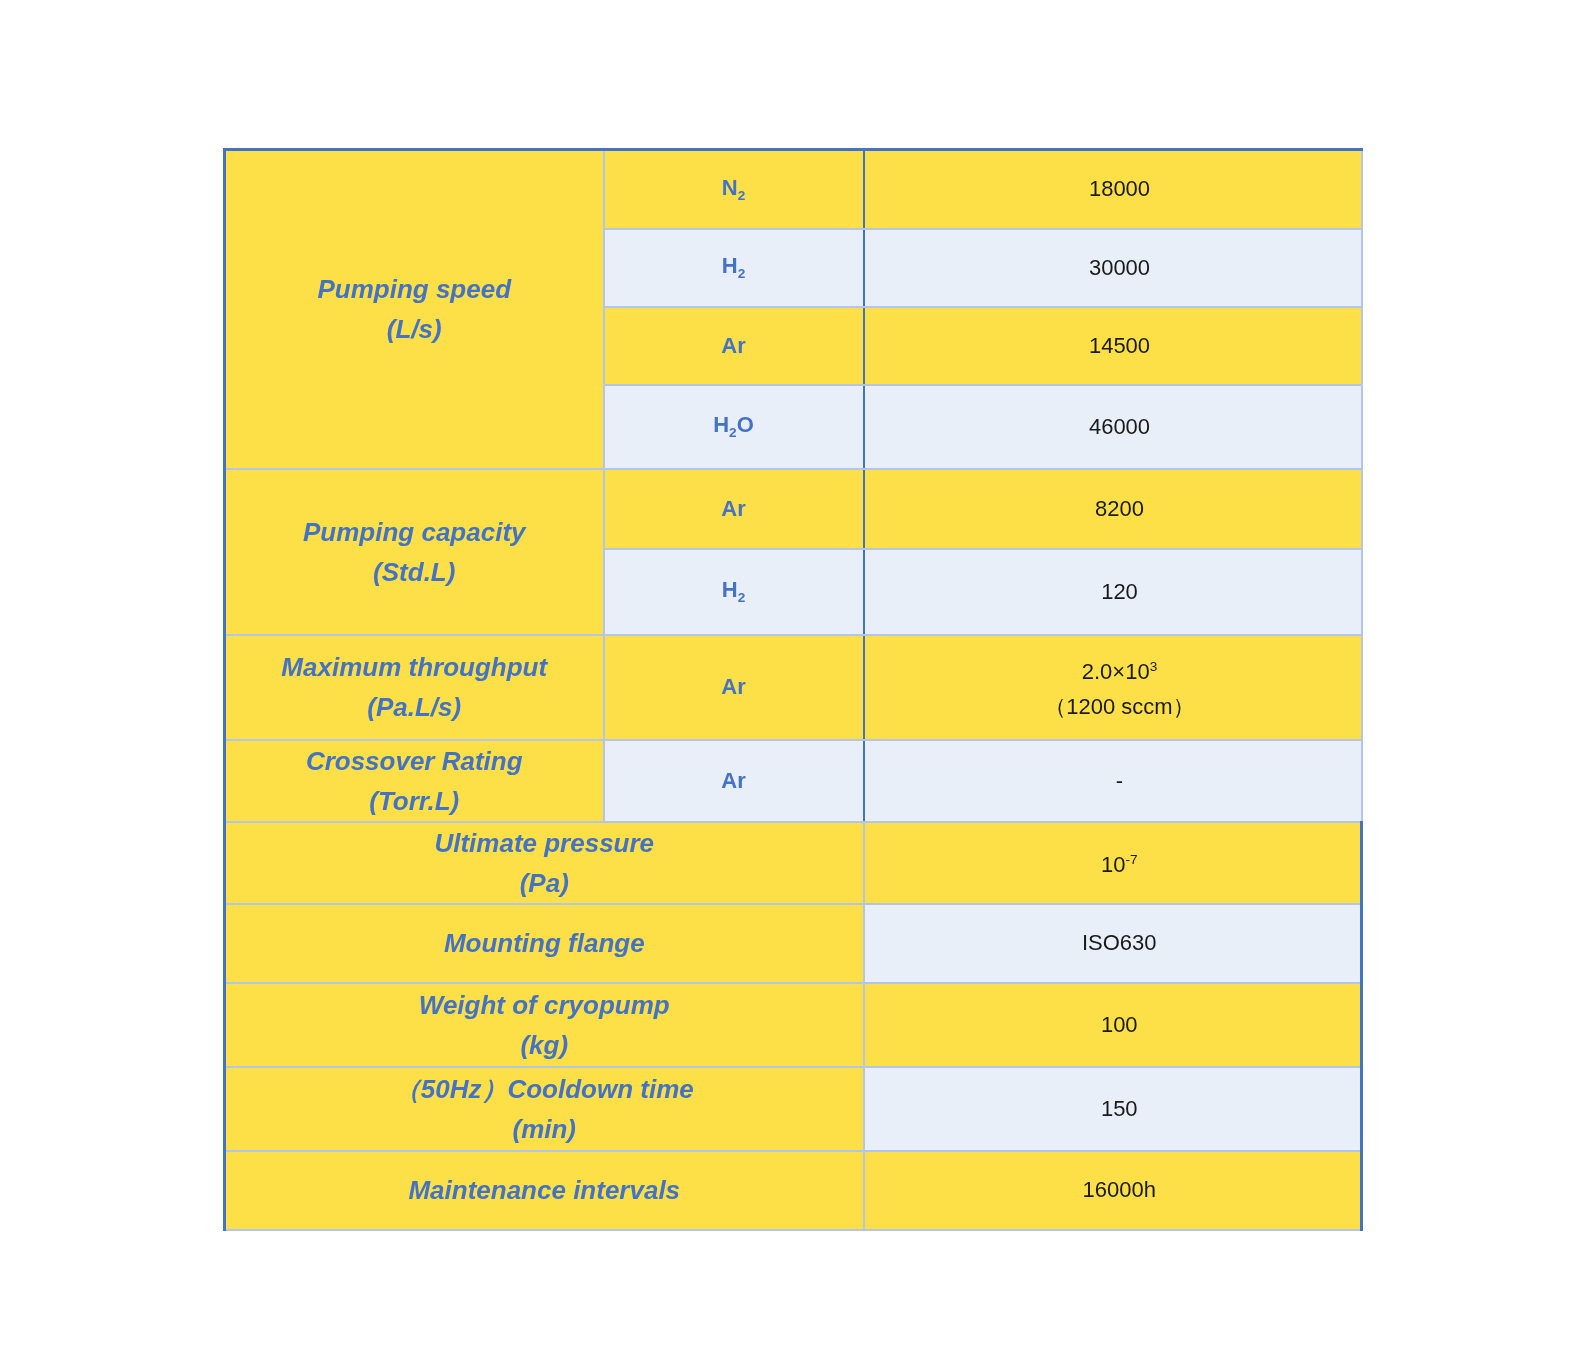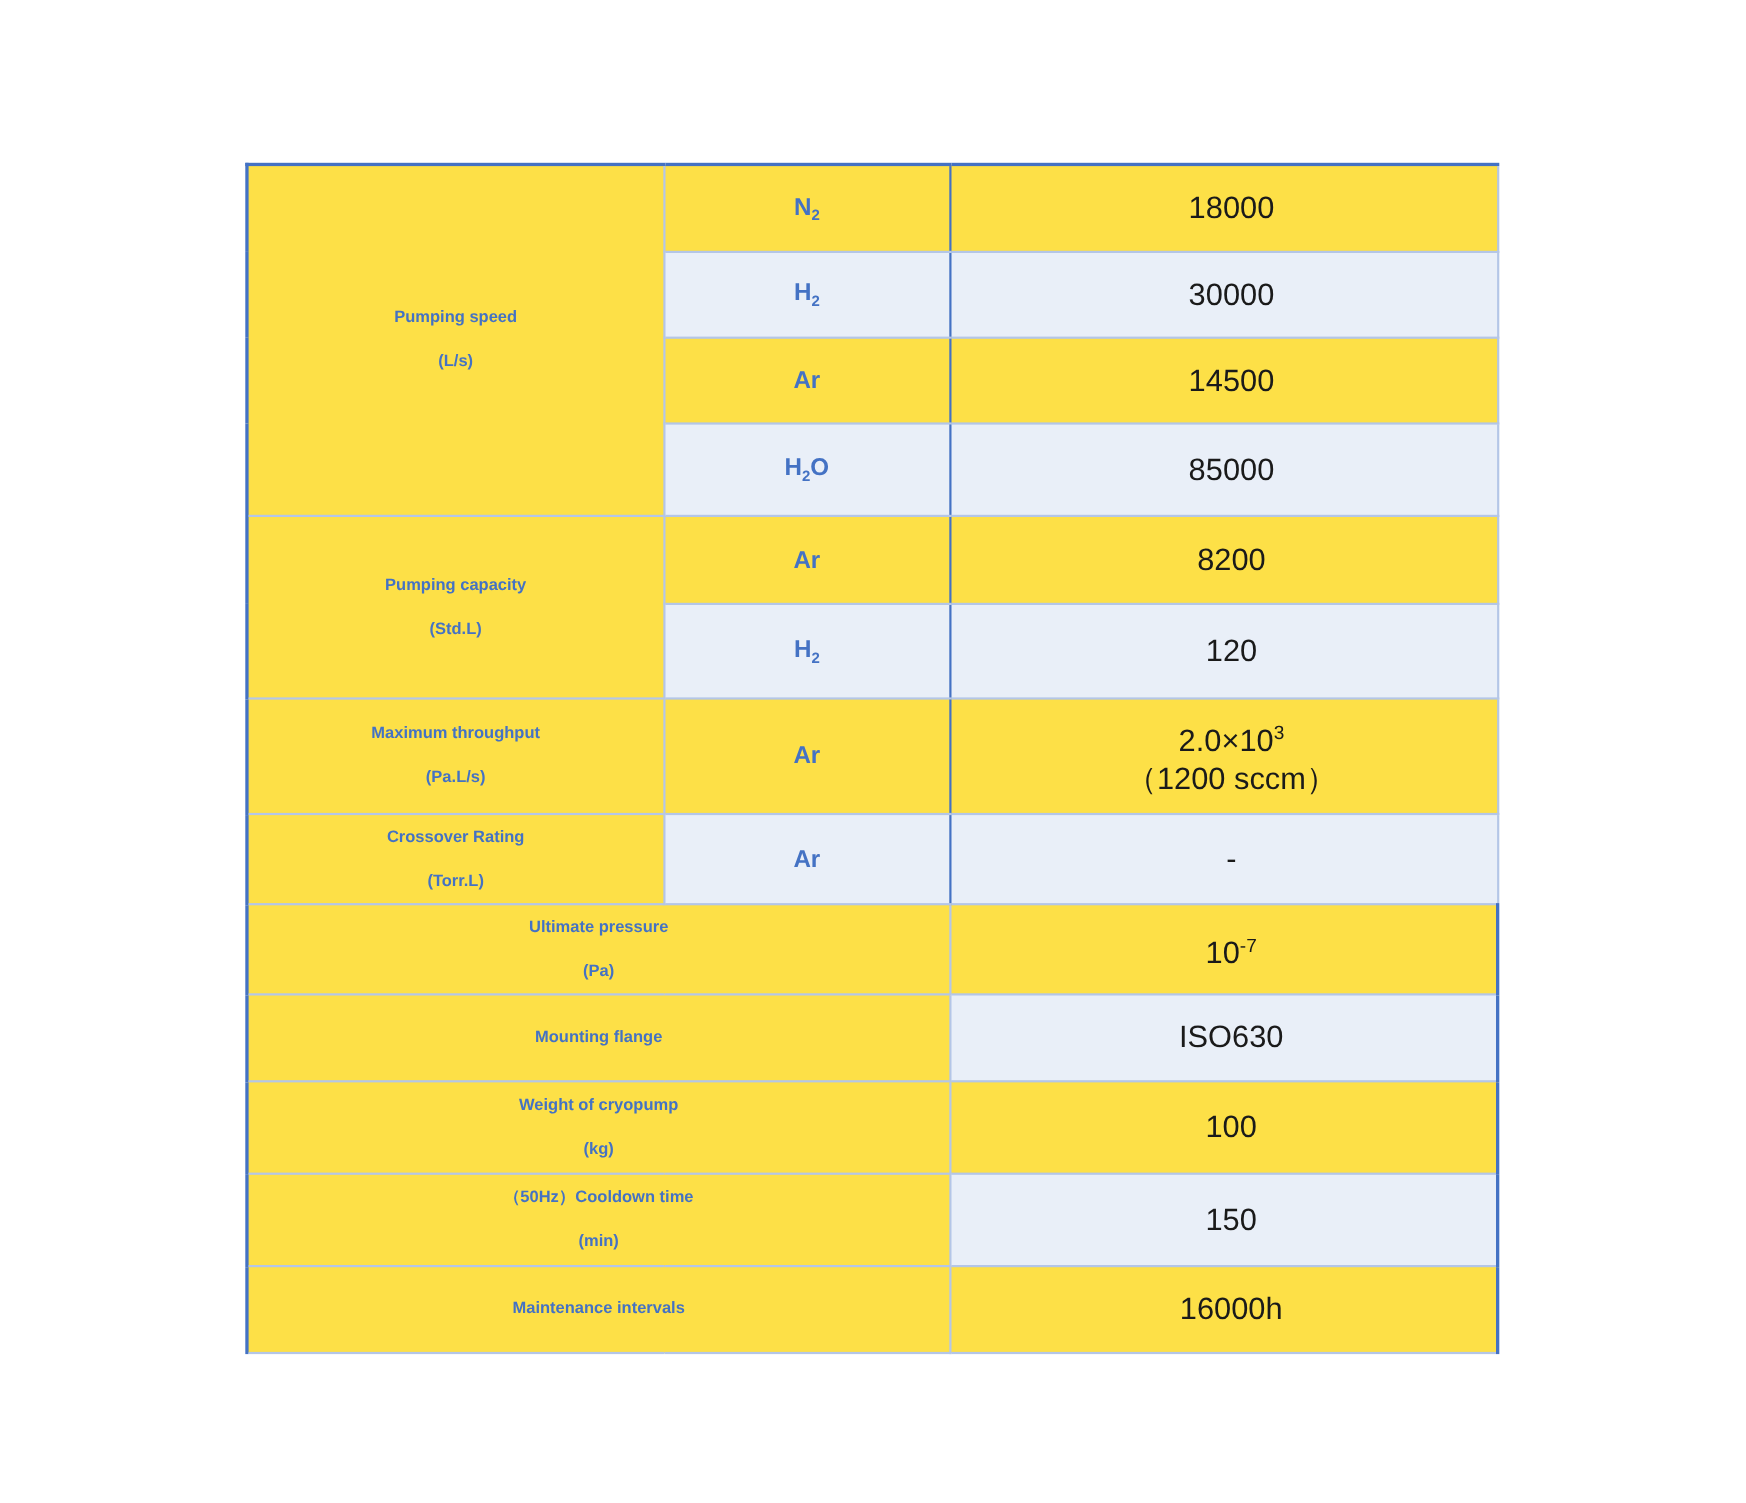--- a/index.html
+++ b/index.html
@@ -33,32 +33,33 @@
   td{
     border:2px solid var(--light);
     padding:0 6px;
     text-align:center;
     vertical-align:middle;
     background:#fde047;
   }
   td.label{
     color:var(--label);
     font-weight:bold;
-    font-size:15px;
+    font-size:26px;
     line-height:40px;
+    font-style:italic;
   }
   td.gas{
     color:var(--label);
     font-weight:bold;
     font-size:22px;
     border-right:2px solid var(--dark); 
   }
   td.value{
     color:var(--value);
-    font-size:28px;
+    font-size:22px;
     line-height:34px;
     padding-left:20px;
   }
   td.shaded{background:var(--shade);}
   td.edge-left{border-left:3px solid var(--dark);}
   tr.row-top td{border-top:3px solid var(--dark);}
   tr.lower td.value{border-right:3px solid var(--dark);} 
   tr.lower td.label{border-right:2px solid var(--light);}
   sub,sup{font-size:0.62em;}
   sup{vertical-align:super;}
@@ -83,21 +84,21 @@
         <tr style="height: 78px;">
           <td class="gas shaded">H<sub>2</sub></td>
           <td class="value shaded">30000</td>
         </tr>
         <tr style="height: 78px;">
           <td class="gas">Ar</td>
           <td class="value">14500</td>
         </tr>
         <tr style="height: 84px;">
           <td class="gas shaded">H<sub>2</sub>O</td>
-          <td class="value shaded">85000</td>
+          <td class="value shaded">46000</td>
         </tr>
         <tr style="height: 80px;">
           <td class="label edge-left" rowspan="2">Pumping capacity<br>(Std.L)</td>
           <td class="gas">Ar</td>
           <td class="value">8200</td>
         </tr>
         <tr style="height: 86px;">
           <td class="gas shaded">H<sub>2</sub></td>
           <td class="value shaded">120</td>
         </tr>

